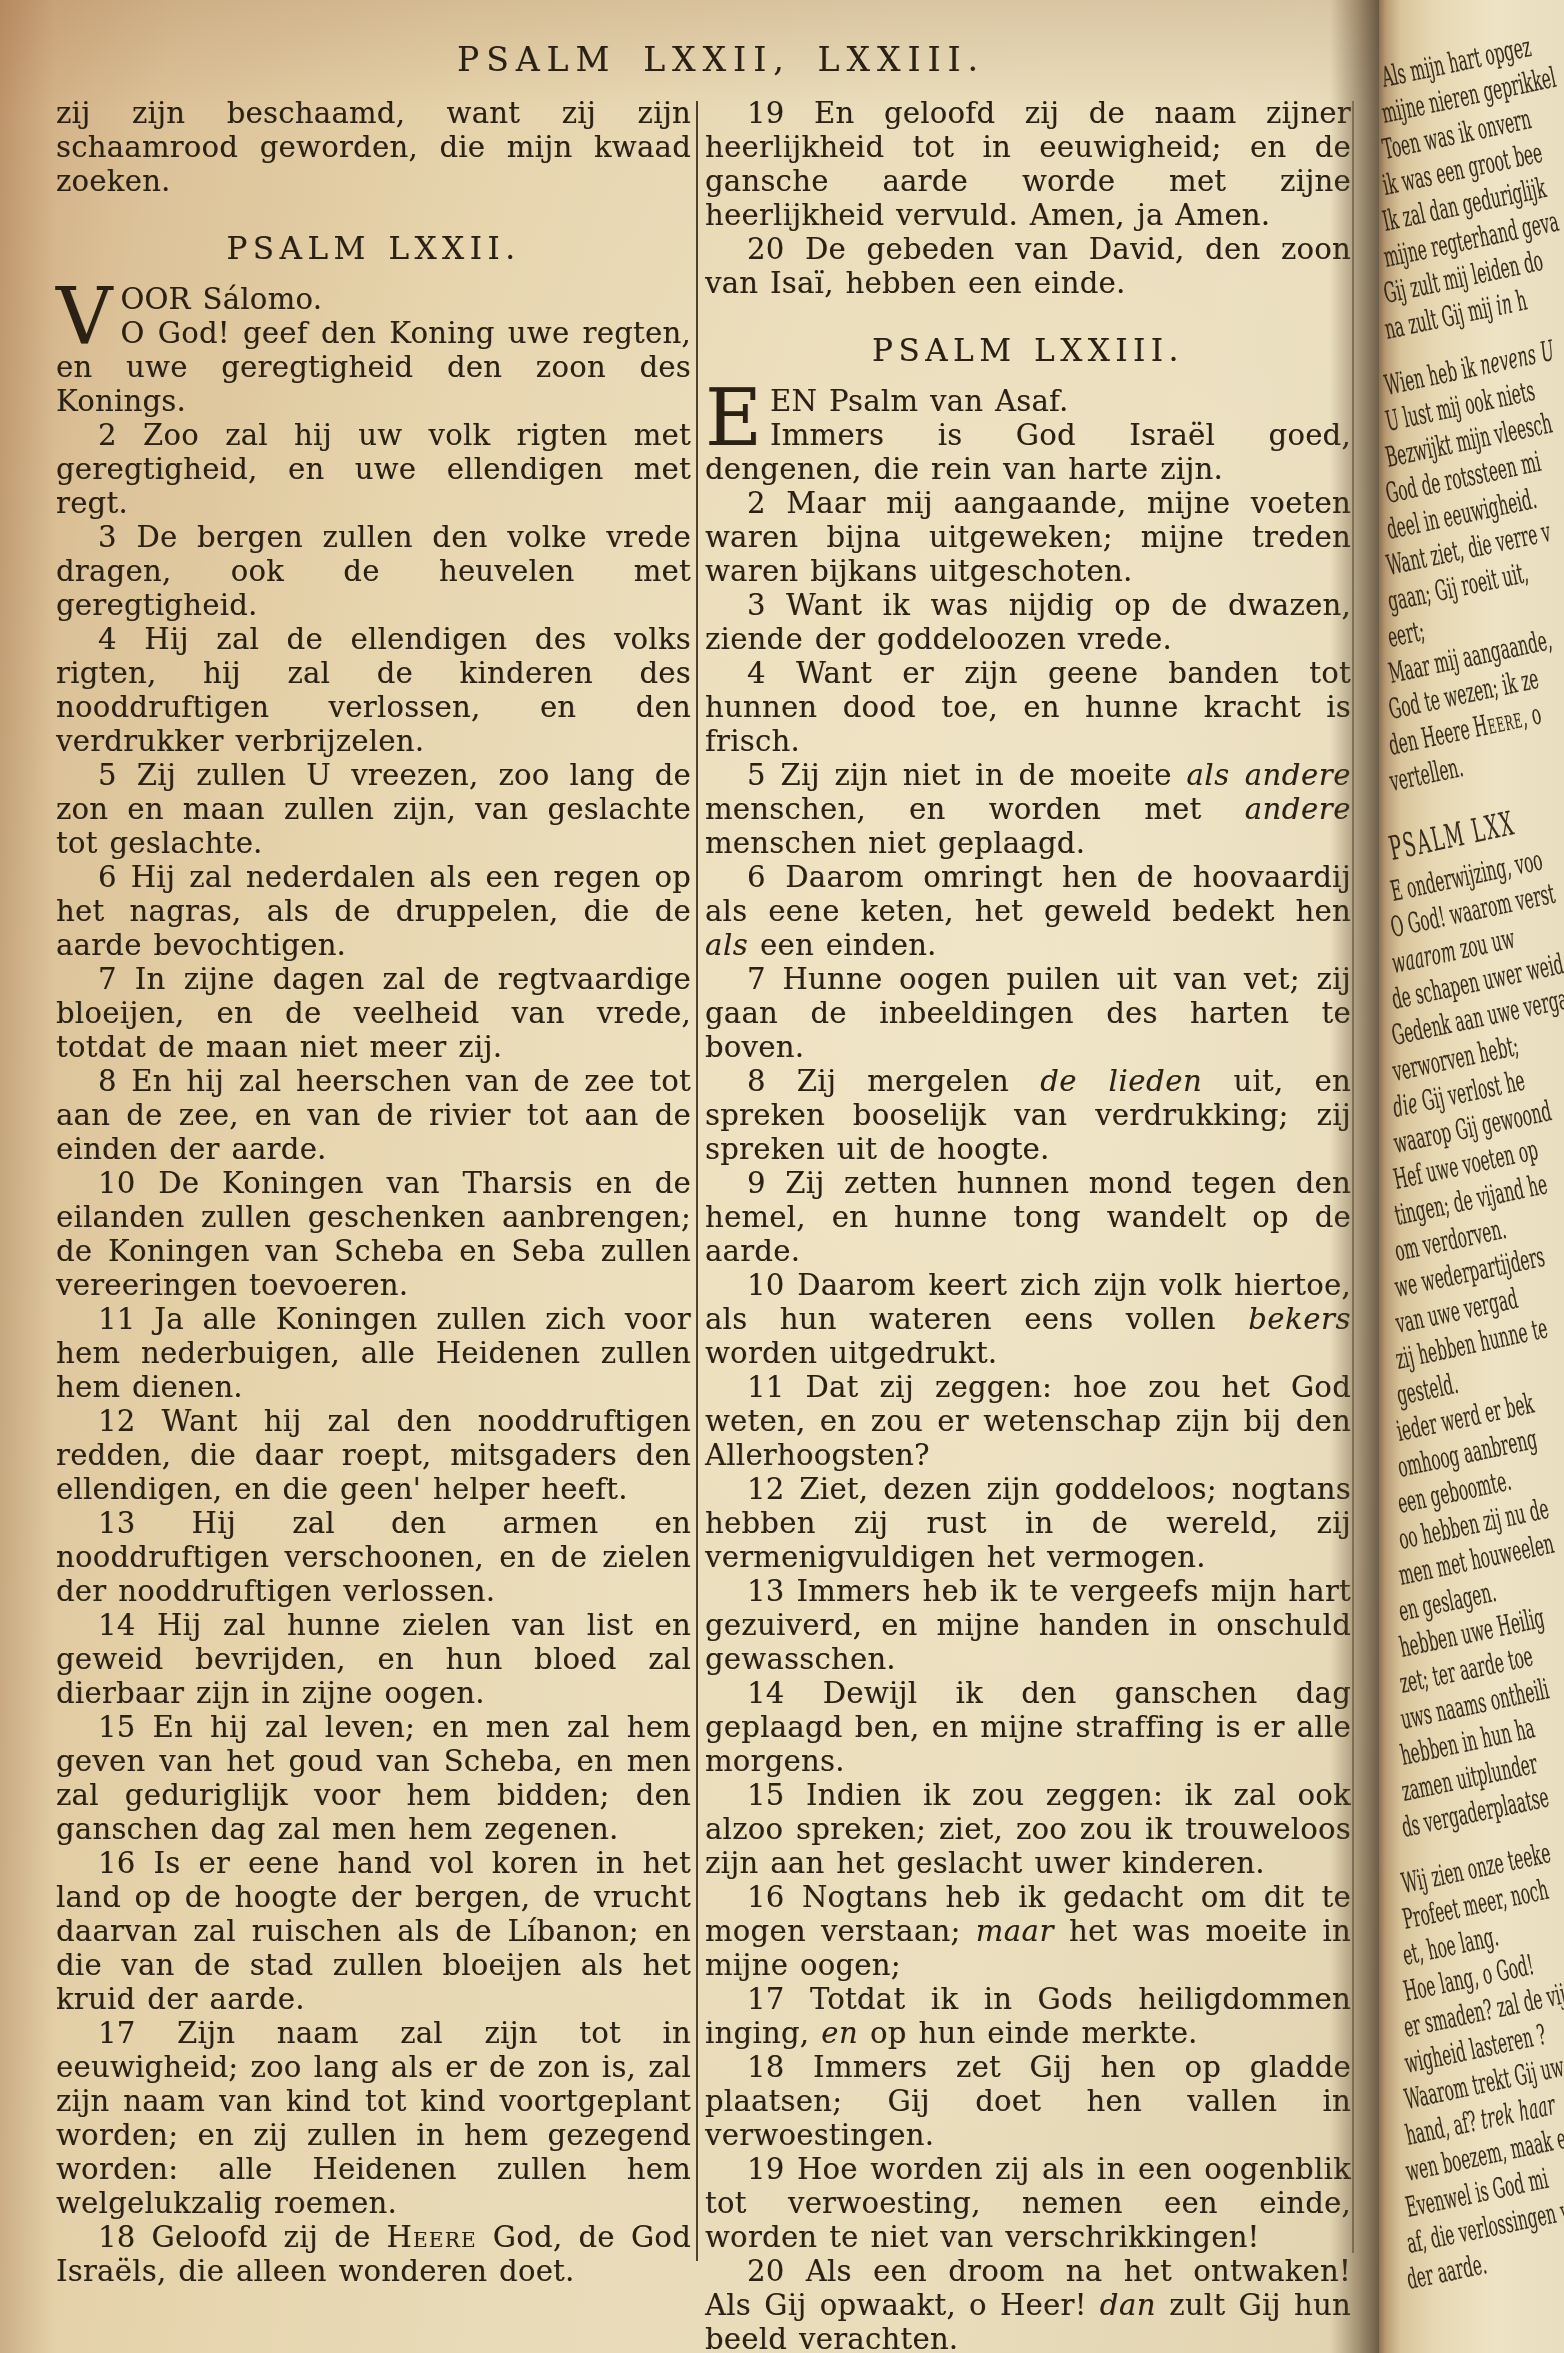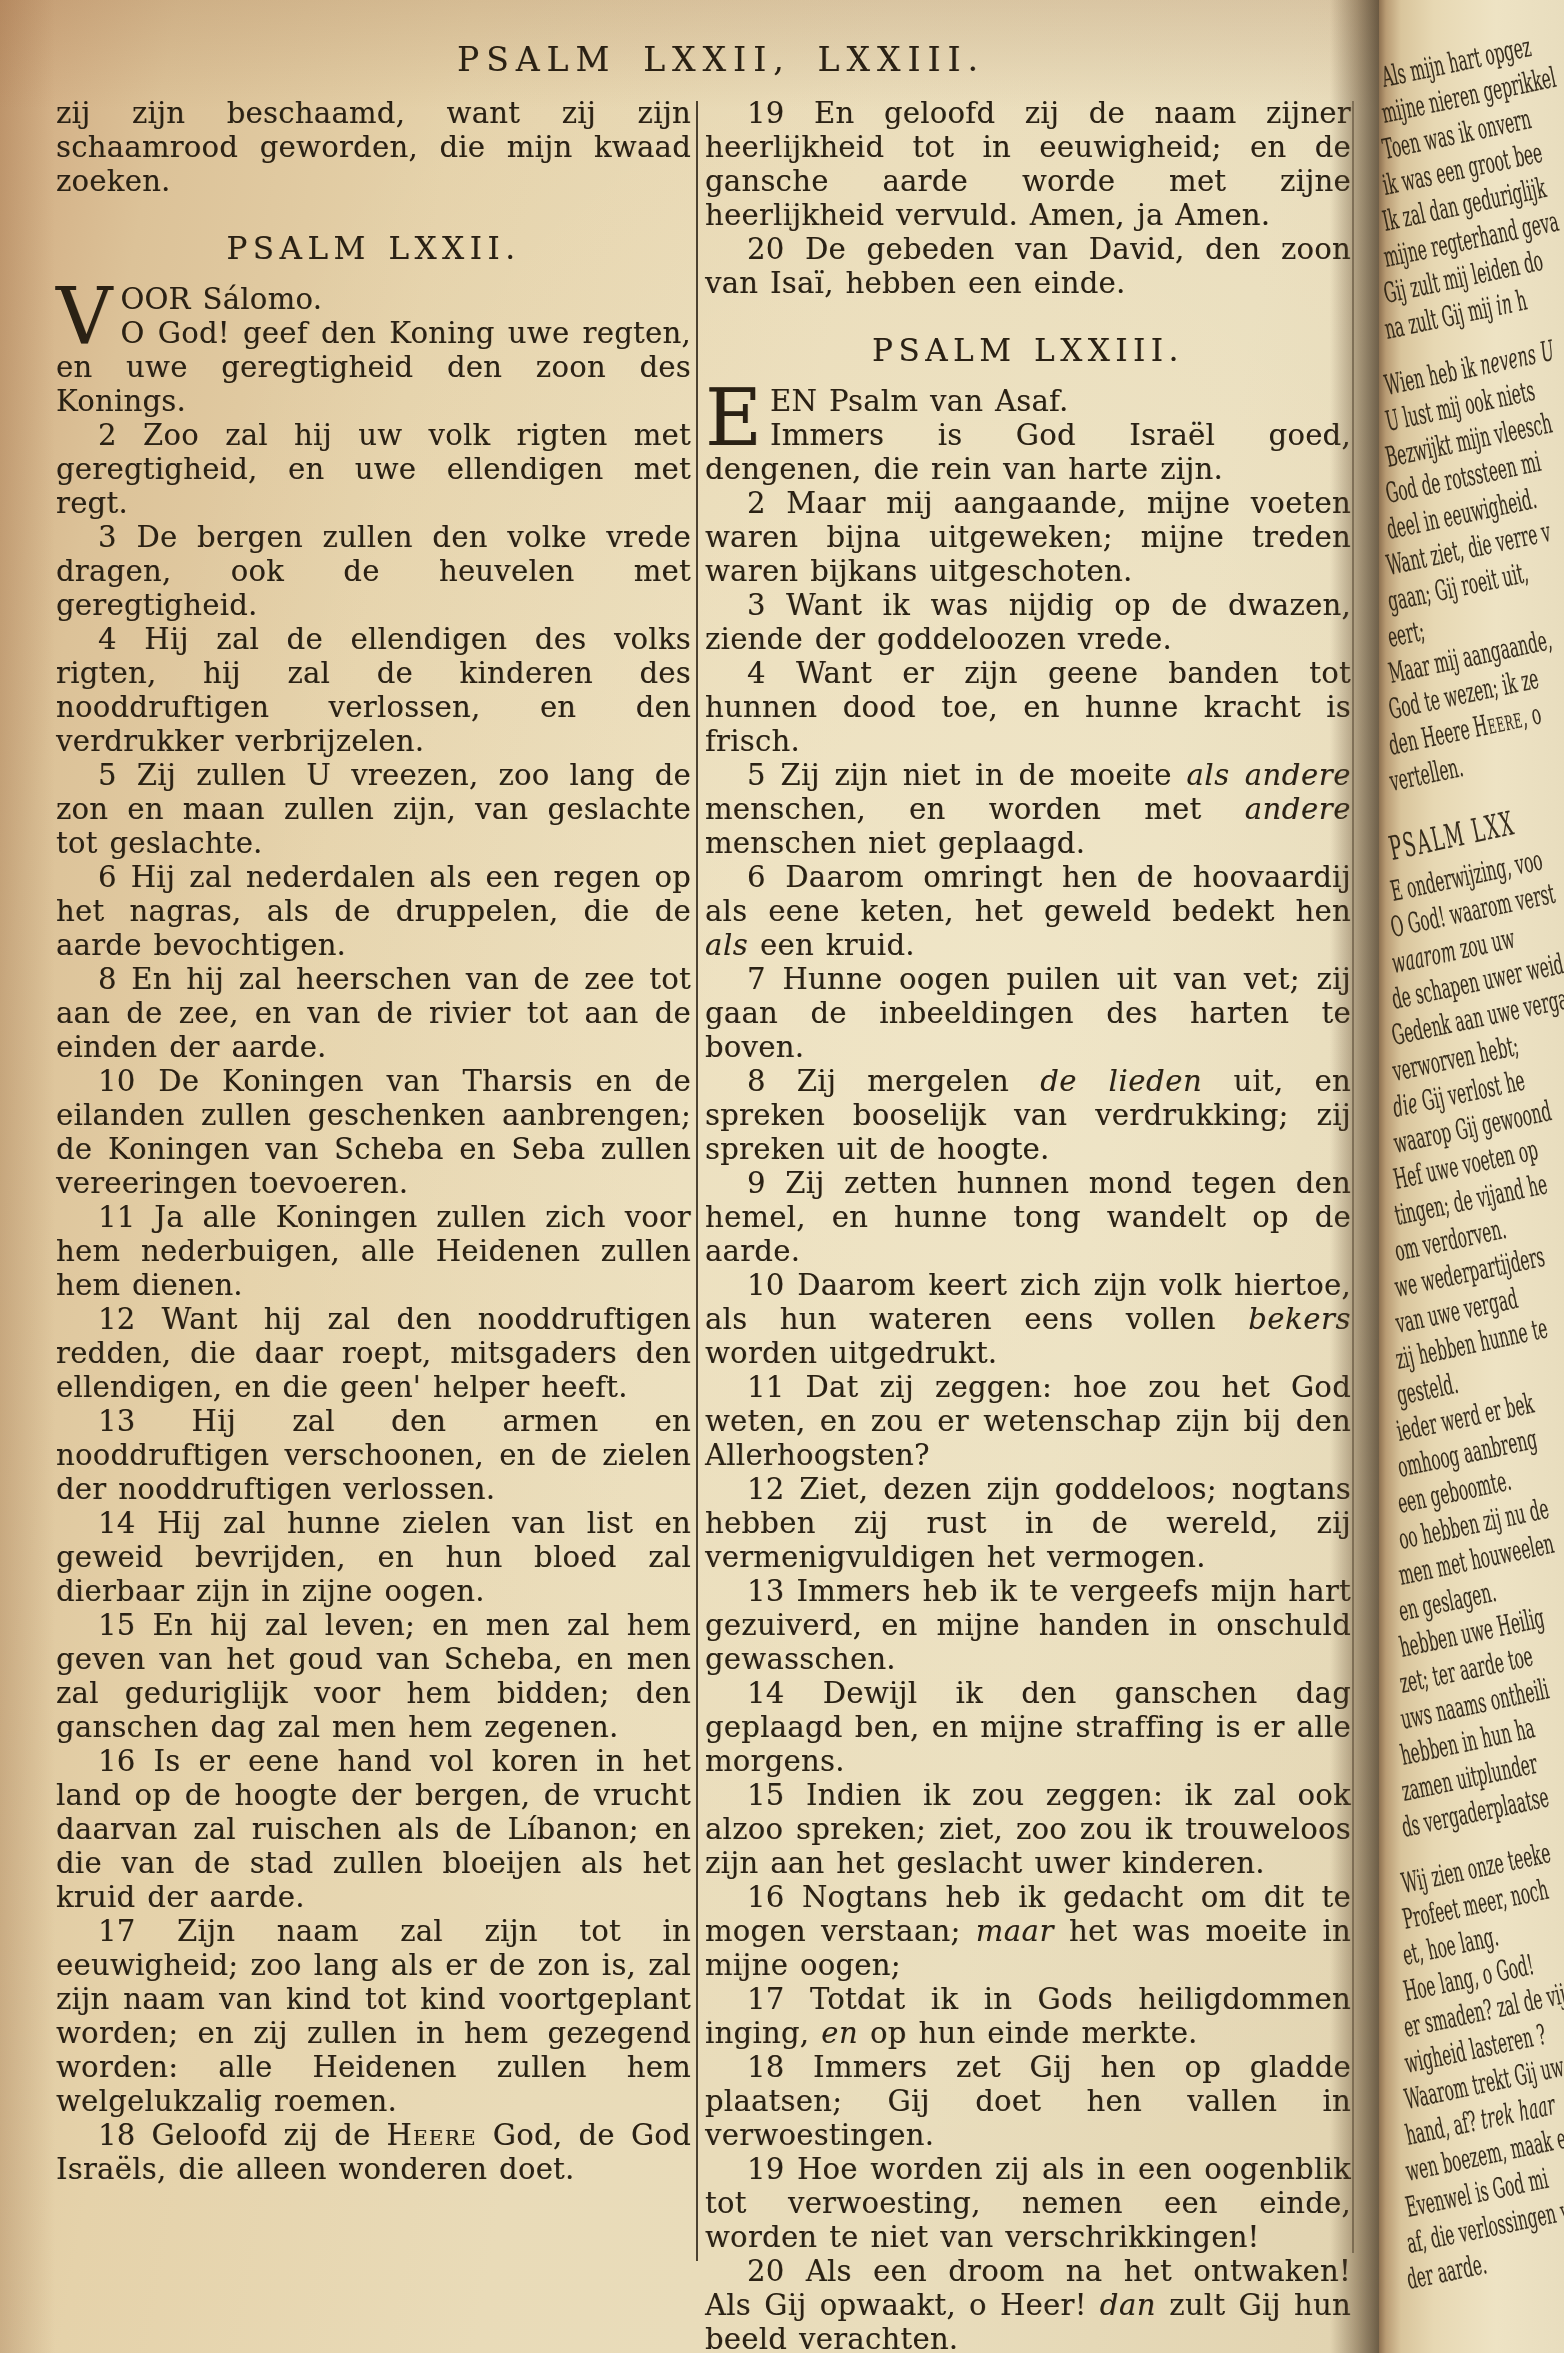--- a/index.html
+++ b/index.html
@@ -59,41 +59,42 @@
     <div class="divider divider-2"></div>
     <div class="col col-left ink" id="col-left">
         <p class="verse cont"><span>zij zijn beschaamd, want zij zijn schaamrood geworden, die mijn kwaad zoeken.</span></p>
         <div class="psalm-heading">PSALM LXXII.</div>
         <p class="verse opening"><span class="dropcap">V</span><span>OOR Sálomo.</span><br><span><span>O God! geef den Koning uwe regten, en uwe geregtigheid den zoon des Konings.</span></span></p>
         <p class="verse"><span>2 Zoo zal hij uw volk rigten met geregtigheid, en uwe ellendigen met regt.</span></p>
         <p class="verse"><span>3 De bergen zullen den volke vrede dragen, ook de heuvelen met geregtigheid.</span></p>
         <p class="verse"><span>4 Hij zal de ellendigen des volks rigten, hij zal de kinderen des nooddruftigen verlossen, en den verdrukker verbrijzelen.</span></p>
         <p class="verse"><span>5 Zij zullen U vreezen, zoo lang de zon en maan zullen zijn, van geslachte tot geslachte.</span></p>
         <p class="verse"><span>6 Hij zal nederdalen als een regen op het nagras, als de druppelen, die de aarde bevochtigen.</span></p>
+        <p class="verse"><span>7 In zijne dagen zal de regtvaardige bloeijen, en de veelheid van vrede, totdat de maan niet meer zij.</span></p>
         <p class="verse"><span>8 En hij zal heerschen van de zee tot aan de zee, en van de rivier tot aan de einden der aarde.</span></p>
         <p class="verse"><span>10 De Koningen van Tharsis en de eilanden zullen geschenken aanbrengen; de Koningen van Scheba en Seba zullen vereeringen toevoeren.</span></p>
         <p class="verse"><span>11 Ja alle Koningen zullen zich voor hem nederbuigen, alle Heidenen zullen hem dienen.</span></p>
         <p class="verse"><span>12 Want hij zal den nooddruftigen redden, die daar roept, mitsgaders den ellendigen, en die geen' helper heeft.</span></p>
         <p class="verse"><span>13 Hij zal den armen en nooddruftigen verschoonen, en de zielen der nooddruftigen verlossen.</span></p>
         <p class="verse"><span>14 Hij zal hunne zielen van list en geweid bevrijden, en hun bloed zal dierbaar zijn in zijne oogen.</span></p>
         <p class="verse"><span>15 En hij zal leven; en men zal hem geven van het goud van Scheba, en men zal geduriglijk voor hem bidden; den ganschen dag zal men hem zegenen.</span></p>
         <p class="verse"><span>16 Is er eene hand vol koren in het land op de hoogte der bergen, de vrucht daarvan zal ruischen als de Líbanon; en die van de stad zullen bloeijen als het kruid der aarde.</span></p>
         <p class="verse"><span>17 Zijn naam zal zijn tot in eeuwigheid; zoo lang als er de zon is, zal zijn naam van kind tot kind voortgeplant worden; en zij zullen in hem gezegend worden: alle Heidenen zullen hem welgelukzalig roemen.</span></p>
         <p class="verse"><span>18 Geloofd zij de </span><span class="sc">Heere</span><span> God, de God Israëls, die alleen wonderen doet.</span></p>
       </div>
     <div class="col col-right ink" id="col-right">
         <p class="verse"><span>19 En geloofd zij de naam zijner heerlijkheid tot in eeuwigheid; en de gansche aarde worde met zijne heerlijkheid vervuld.  Amen, ja Amen.</span></p>
         <p class="verse"><span>20 De gebeden van David, den zoon van Isaï, hebben een einde.</span></p>
         <div class="psalm-heading">PSALM LXXIII.</div>
         <p class="verse opening"><span class="dropcap">E</span><span>EN Psalm van Asaf.</span><br><span><span>Immers is God Israël goed, dengenen, die rein van harte zijn.</span></span></p>
         <p class="verse"><span>2 Maar mij aangaande, mijne voeten waren bijna uitgeweken; mijne treden waren bijkans uitgeschoten.</span></p>
         <p class="verse"><span>3 Want ik was nijdig op de dwazen, ziende der goddeloozen vrede.</span></p>
         <p class="verse"><span>4 Want er zijn geene banden tot hunnen dood toe, en hunne kracht is frisch.</span></p>
         <p class="verse"><span>5 Zij zijn niet in de moeite </span><span class="it">als andere</span><span> menschen, en worden met </span><span class="it">andere</span><span> menschen niet geplaagd.</span></p>
-        <p class="verse"><span>6 Daarom omringt hen de hoovaardij als eene keten, het geweld bedekt hen </span><span class="it">als</span><span> een kruid.</span></p>
+        <p class="verse"><span>6 Daarom omringt hen de hoovaardij als eene keten, het geweld bedekt hen </span><span class="it">als</span><span> een einden.</span></p>
         <p class="verse"><span>7 Hunne oogen puilen uit van vet; zij gaan de inbeeldingen des harten te boven.</span></p>
         <p class="verse"><span>8 Zij mergelen </span><span class="it">de lieden</span><span> uit, en spreken booselijk van verdrukking; zij spreken uit de hoogte.</span></p>
         <p class="verse"><span>9 Zij zetten hunnen mond tegen den hemel, en hunne tong wandelt op de aarde.</span></p>
         <p class="verse"><span>10 Daarom keert zich zijn volk hiertoe, als hun wateren eens vollen </span><span class="it">bekers</span><span> worden uitgedrukt.</span></p>
         <p class="verse"><span>11 Dat zij zeggen: hoe zou het God weten, en zou er wetenschap zijn bij den Allerhoogsten?</span></p>
         <p class="verse"><span>12 Ziet, dezen zijn goddeloos; nogtans hebben zij rust in de wereld, zij vermenigvuldigen het vermogen.</span></p>
         <p class="verse"><span>13 Immers heb ik te vergeefs mijn hart gezuiverd, en mijne handen in onschuld gewasschen.</span></p>
         <p class="verse"><span>14 Dewijl ik den ganschen dag geplaagd ben, en mijne straffing is er alle morgens.</span></p>
         <p class="verse"><span>15 Indien ik zou zeggen: ik zal ook alzoo spreken; ziet, zoo zou ik trouweloos zijn aan het geslacht uwer kinderen.</span></p>
         <p class="verse"><span>16 Nogtans heb ik gedacht om dit te mogen verstaan; </span><span class="it">maar</span><span> het was moeite in mijne oogen;</span></p>

